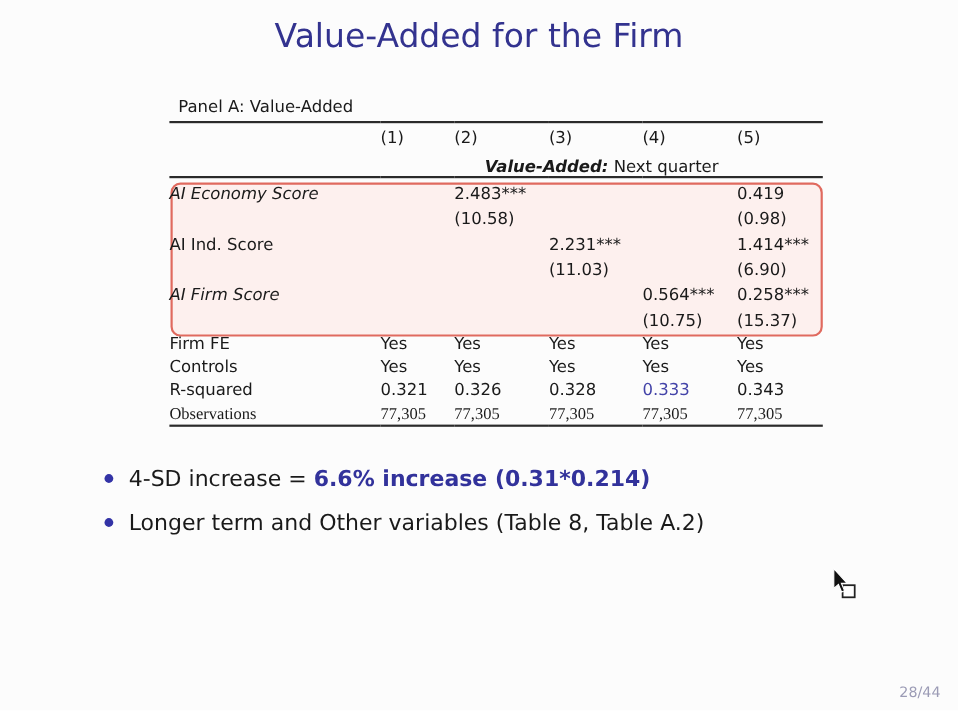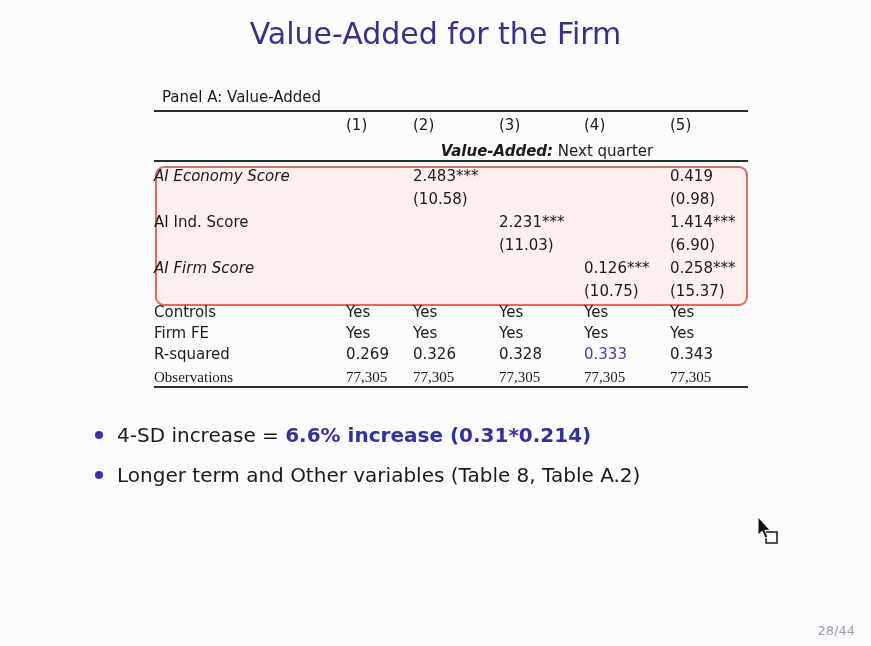--- a/index.html
+++ b/index.html
@@ -110,51 +110,51 @@
           <td class="cell"></td>
           <td class="cell">(11.03)</td>
           <td class="cell"></td>
           <td class="cell">(6.90)</td>
         </tr>
         <tr class="coef">
           <td class="row-label it">AI Firm Score</td>
           <td class="cell"></td>
           <td class="cell"></td>
           <td class="cell"></td>
-          <td class="cell">0.126***</td>
+          <td class="cell">0.564***</td>
           <td class="cell">0.258***</td>
         </tr>
         <tr class="coef">
           <td class="row-label"></td>
           <td class="cell"></td>
           <td class="cell"></td>
           <td class="cell"></td>
           <td class="cell">(10.75)</td>
           <td class="cell">(15.37)</td>
         </tr>
 
         <tr class="stat">
+          <td class="row-label">Firm FE</td>
+          <td class="cell">Yes</td>
+          <td class="cell">Yes</td>
+          <td class="cell">Yes</td>
+          <td class="cell">Yes</td>
+          <td class="cell">Yes</td>
+        </tr>
+        <tr class="stat">
           <td class="row-label">Controls</td>
           <td class="cell">Yes</td>
           <td class="cell">Yes</td>
           <td class="cell">Yes</td>
           <td class="cell">Yes</td>
           <td class="cell">Yes</td>
         </tr>
         <tr class="stat">
-          <td class="row-label">Firm FE</td>
-          <td class="cell">Yes</td>
-          <td class="cell">Yes</td>
-          <td class="cell">Yes</td>
-          <td class="cell">Yes</td>
-          <td class="cell">Yes</td>
-        </tr>
-        <tr class="stat">
           <td class="row-label">R-squared</td>
-          <td class="cell">0.269</td>
+          <td class="cell">0.321</td>
           <td class="cell">0.326</td>
           <td class="cell">0.328</td>
           <td class="cell blue-val">0.333</td>
           <td class="cell">0.343</td>
         </tr>
         <tr class="stat stat-last">
           <td class="row-label">Observations</td>
           <td class="cell">77,305</td>
           <td class="cell">77,305</td>
           <td class="cell">77,305</td>

